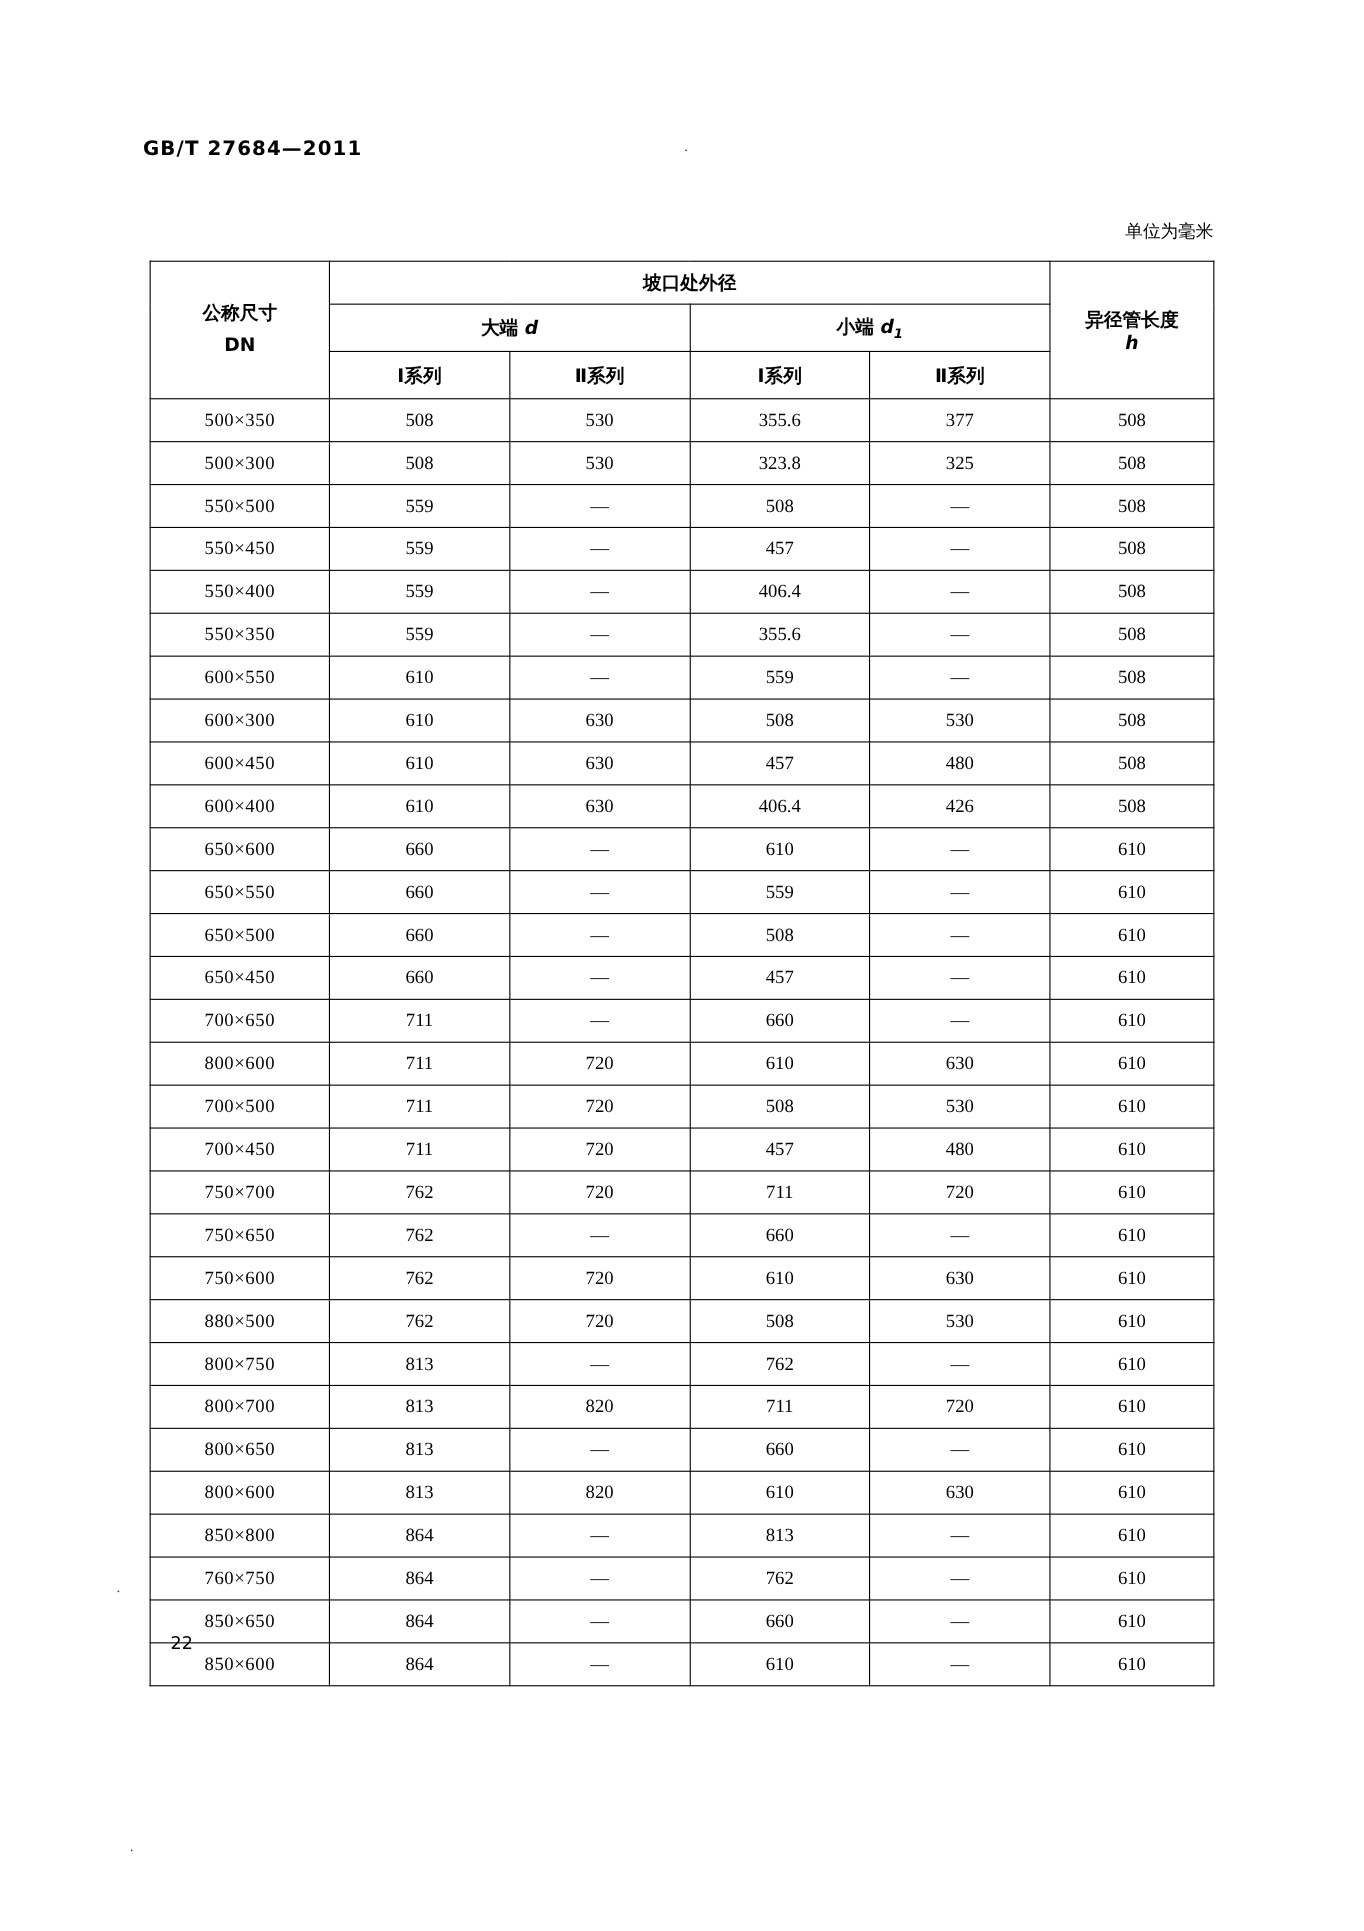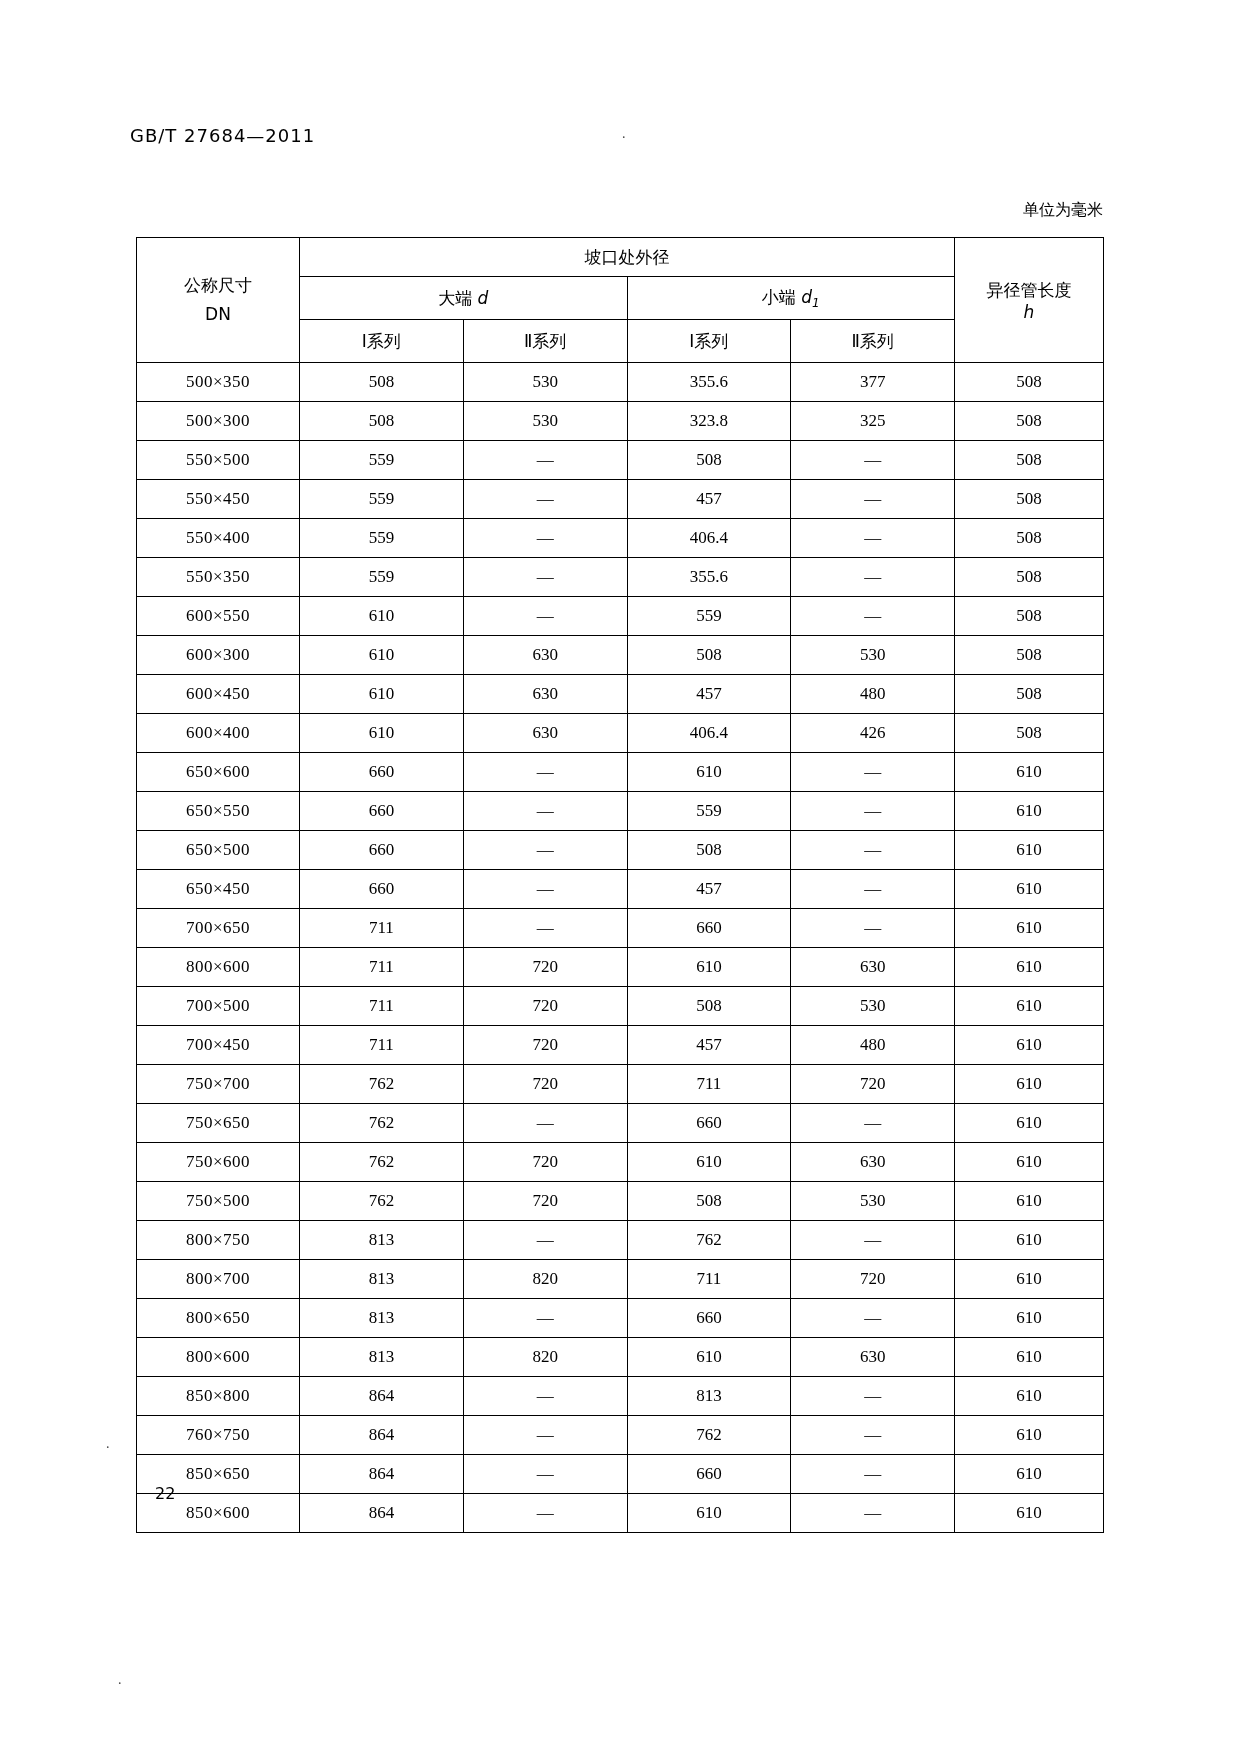--- a/index.html
+++ b/index.html
@@ -19,21 +19,21 @@
     left: 0; top: 0;
     width: 1240px;
     height: 1755px;
   }
   .std-no {
     position: absolute;
     left: 130px;
     top: 125px;
     font-family: "DejaVu Sans", "Liberation Sans", sans-serif;
     font-size: 18px;
-    font-weight: normal;
+    font-weight: bold;
     letter-spacing: 1px;
   }
   .table-title {
     position: absolute;
     top: 197px;
     left: 0;
     width: 1240px;
     text-align: center;
     font-family: "DejaVu Sans", "Liberation Sans", sans-serif;
     font-size: 19px;
@@ -58,21 +58,21 @@
   table.main td {
     border: 1px solid #000000;
     text-align: center;
     vertical-align: middle;
     font-size: 17px;
     font-family: "Liberation Serif", "DejaVu Serif", serif;
   }
   table.main thead th {
     font-family: "DejaVu Sans", "Liberation Sans", sans-serif;
     font-size: 17px;
-    font-weight: normal;
+    font-weight: bold;
   }
   .h-dn {
     height: 116px;
     width: 160px;
     line-height: 1.7;
   }
   .h-group {
     height: 36px;
   }
   .h-sub {
@@ -324,21 +324,21 @@
         </tr>
         <tr>
           <td class="dn-cell">750×600</td>
           <td class="val">762</td>
           <td class="val">720</td>
           <td class="val">610</td>
           <td class="val">630</td>
           <td class="val">610</td>
         </tr>
         <tr>
-          <td class="dn-cell">750×500</td>
+          <td class="dn-cell">880×500</td>
           <td class="val">762</td>
           <td class="val">720</td>
           <td class="val">508</td>
           <td class="val">530</td>
           <td class="val">610</td>
         </tr>
         <tr>
           <td class="dn-cell">800×750</td>
           <td class="val">813</td>
           <td class="val">—</td>

